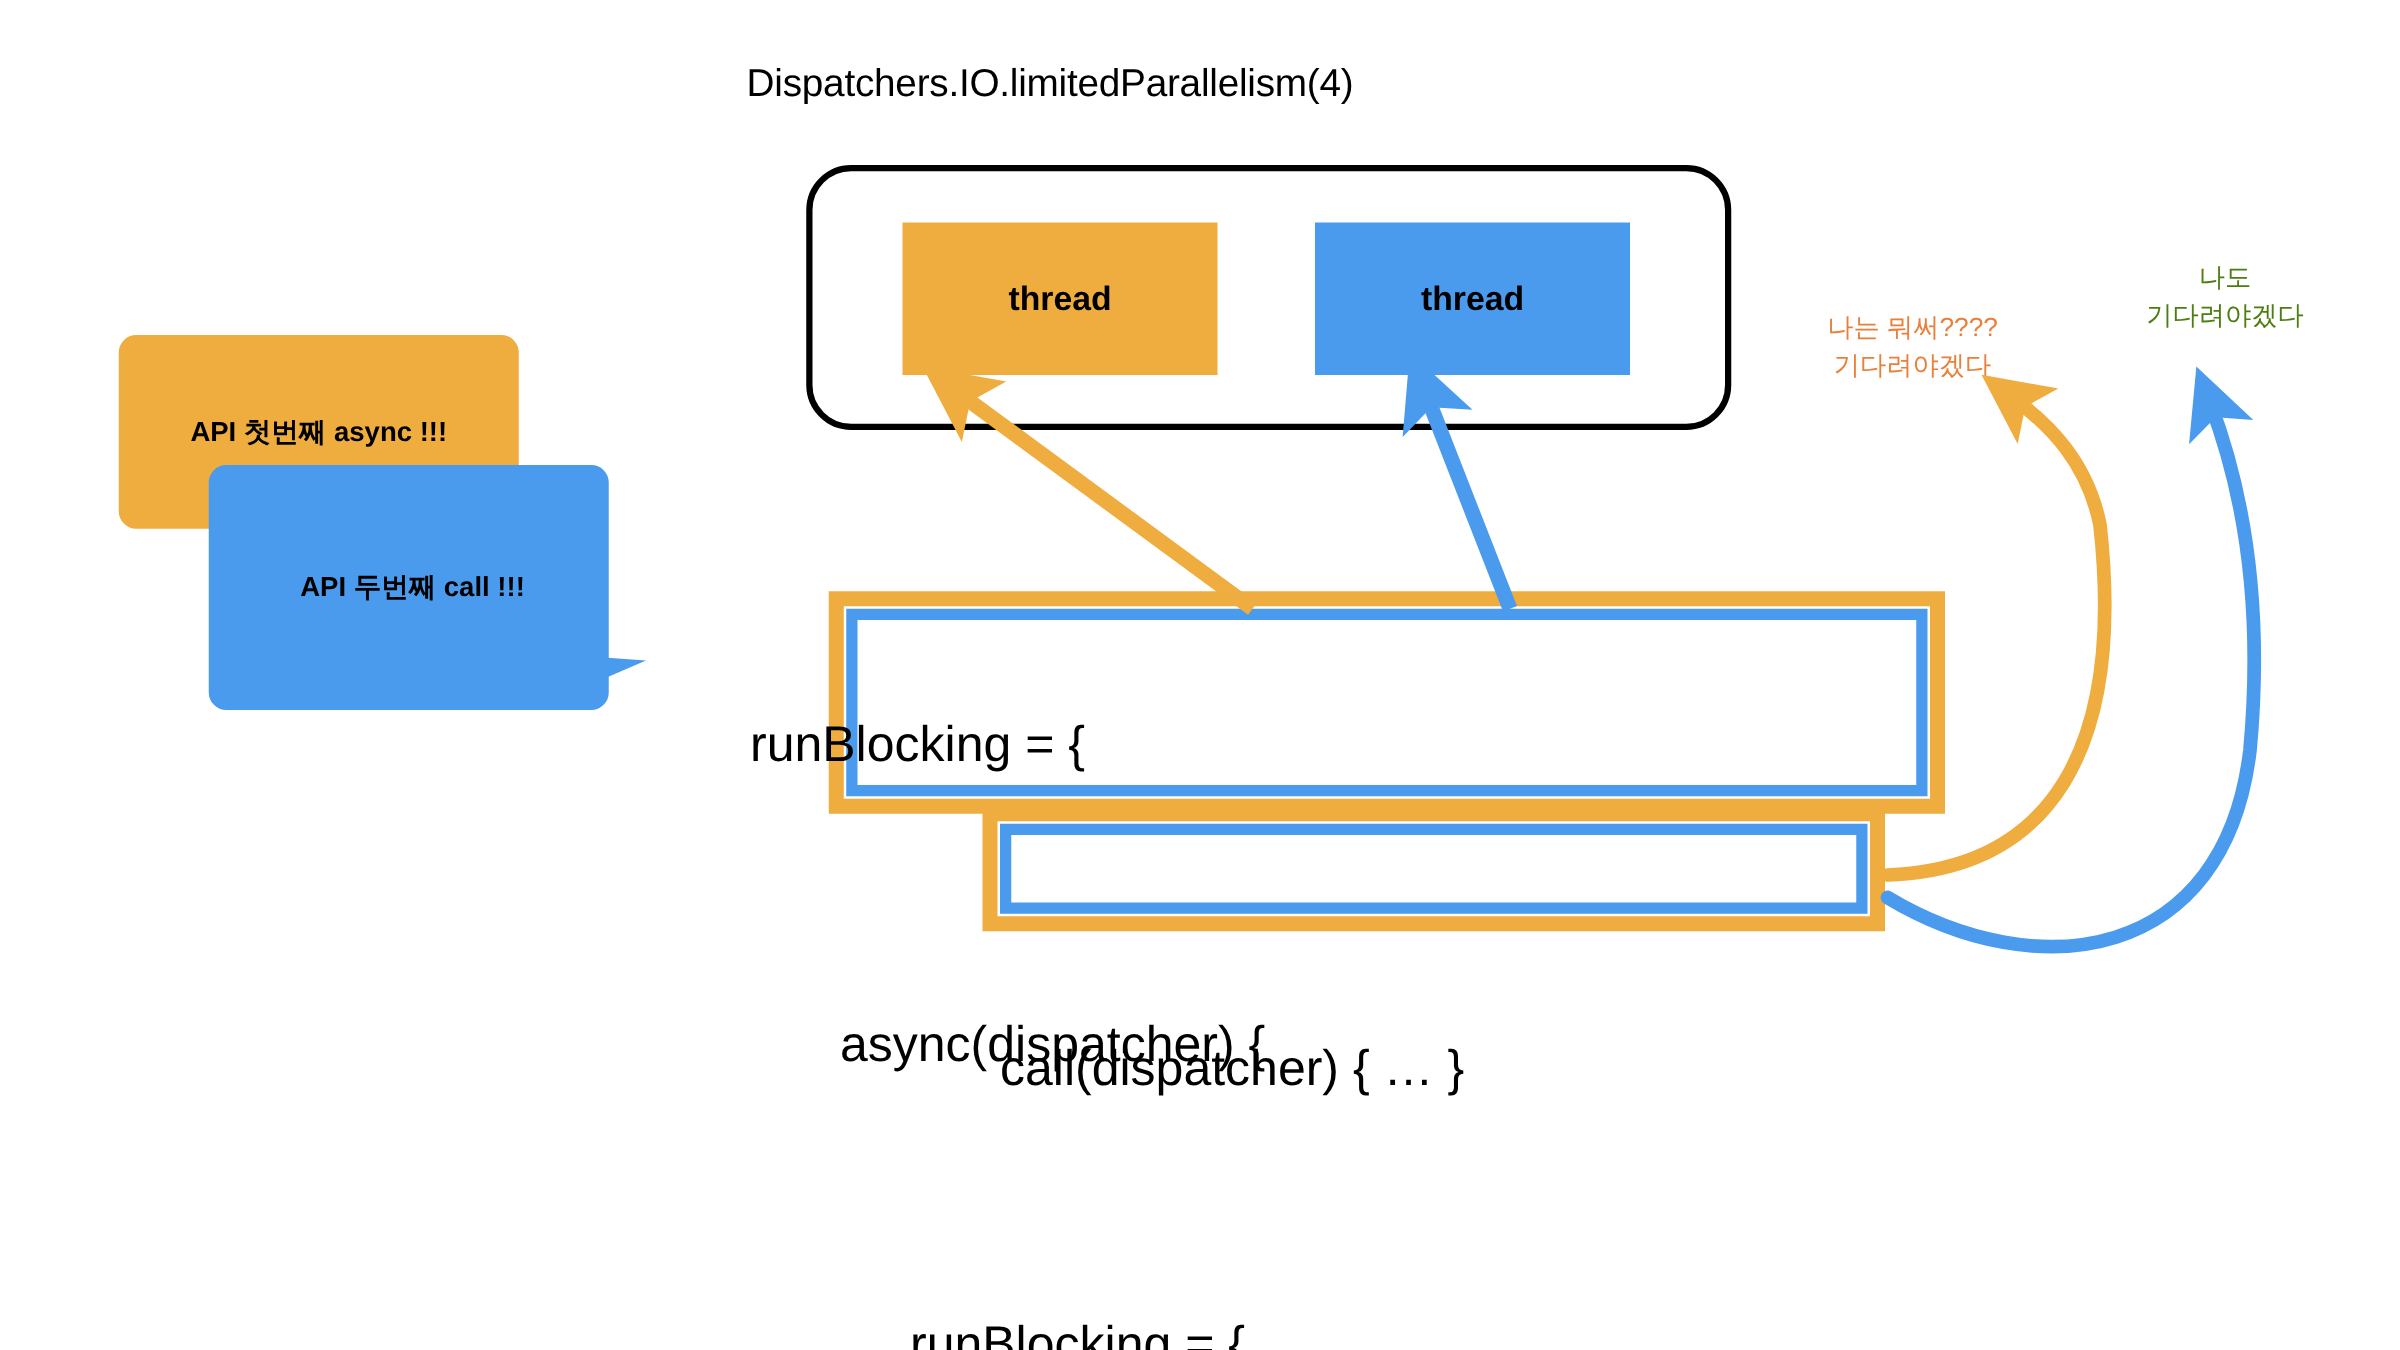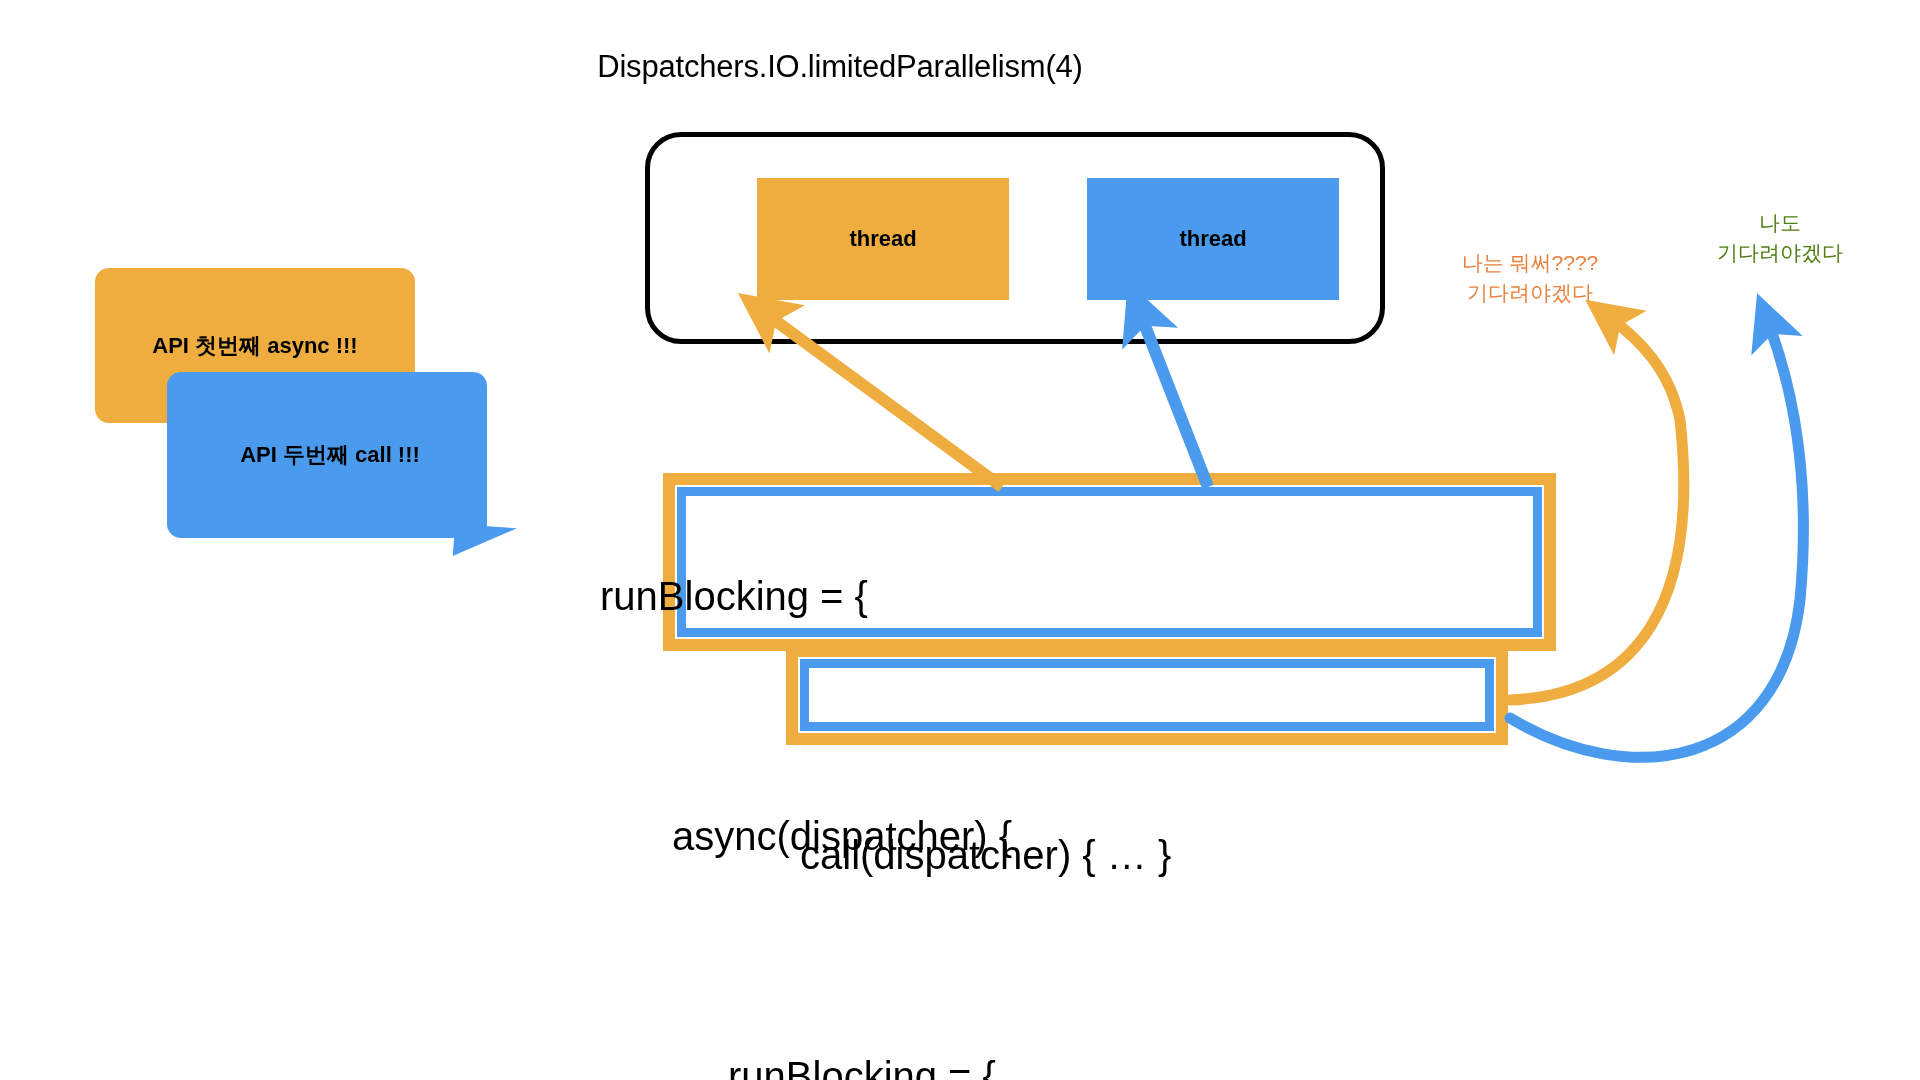--- a/index.html
+++ b/index.html
@@ -60,25 +60,24 @@
     background: #ffffff;
     z-index: 10;
   }
   .thread-chip {
     position: absolute;
     width: 252px;
     height: 122px;
     display: flex;
     align-items: center;
     justify-content: center;
-    font-size: 22px;
+    font-size: 27px;
     font-weight: bold;
     color: #000;
     z-index: 12;
-    margin-left: 35px;
   }
   .thread-chip.one { left: 722px; top: 178px; background: #EFAD3F; }
   .thread-chip.two { left: 1052px; top: 178px; background: #4A9BEE; }
 
   
   .bubble {
     position: absolute;
     border-radius: 14px;
     display: flex;
     align-items: center;
@@ -95,21 +94,21 @@
     top: 268px;
     width: 320px;
     height: 155px;
     background: #EFAD3F;
     z-index: 14;
   }
   .bubble.second {
     left: 167px;
     top: 372px;
     width: 320px;
-    height: 166px;
+    height: 196px;
     background: #4A9BEE;
     z-index: 16;
     padding-left: 20px;
   }
   .bubble-tail {
     position: absolute;
     left: 455px;
     top: 524px;
     width: 0;
     height: 0;

